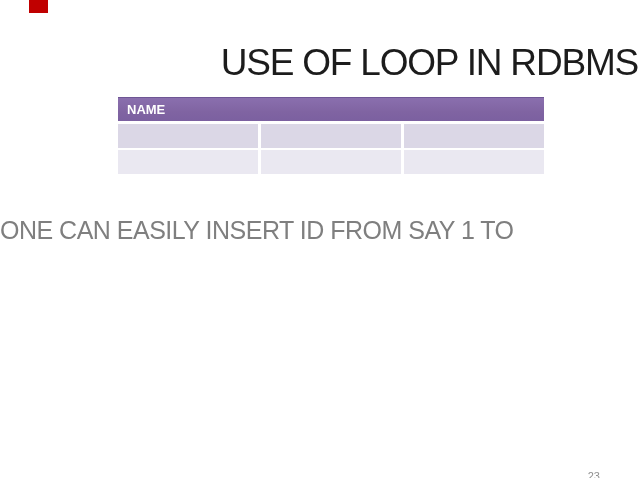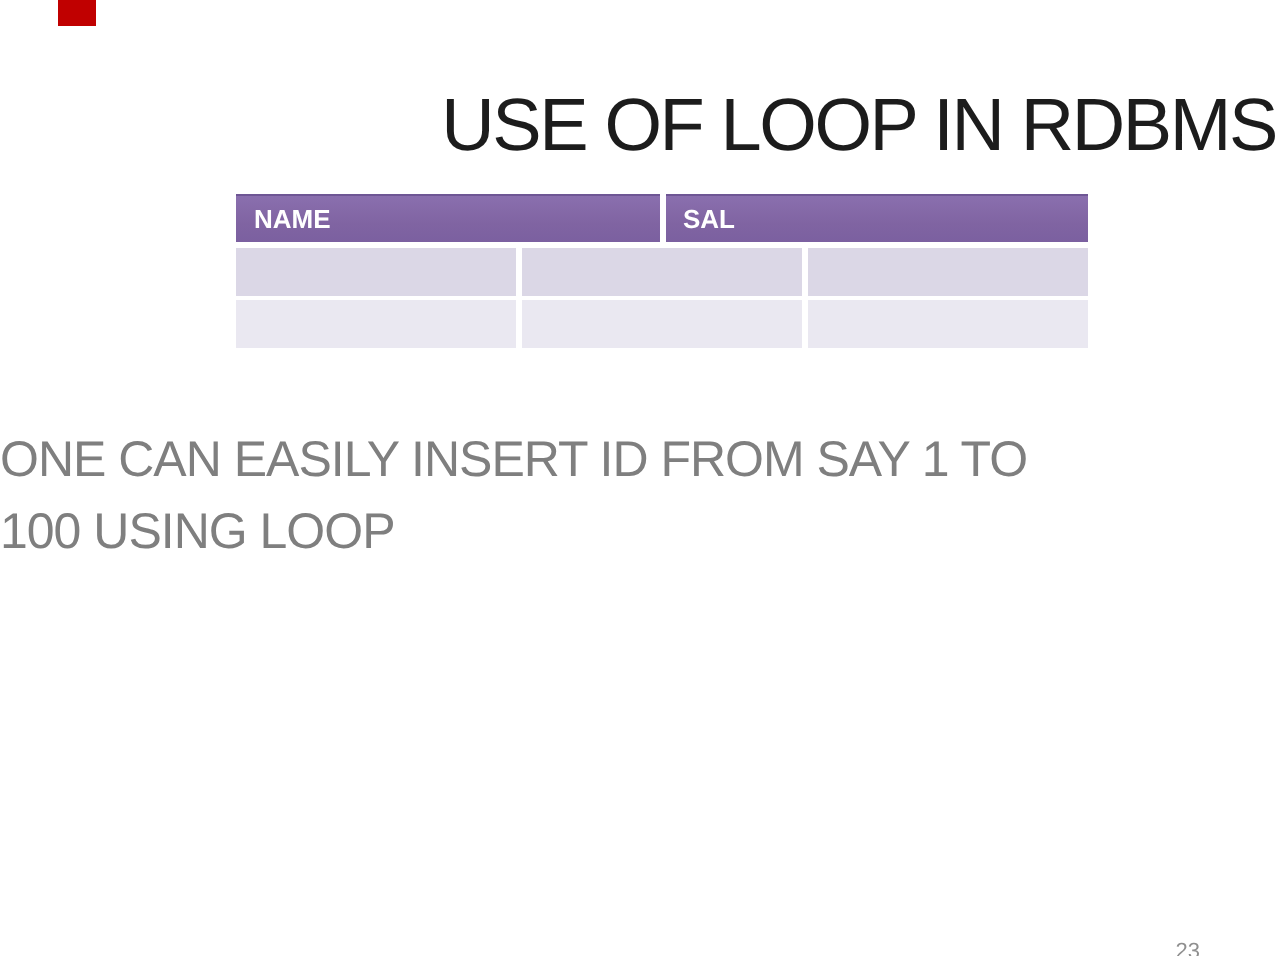--- a/index.html
+++ b/index.html
@@ -88,34 +88,32 @@
 
 <div class="slide">
 
   <div class="red-marker"></div>
 
   <h1 class="title">USE OF LOOP IN RDBMS</h1>
 
   <div class="table">
     <div class="thead">
       <div class="th">NAME</div>
-      <div class="th">SAL</div>
     </div>
     <div class="trow row-odd">
       <div class="td"></div>
       <div class="td"></div>
       <div class="td"></div>
     </div>
     <div class="trow row-even">
       <div class="td"></div>
       <div class="td"></div>
       <div class="td"></div>
     </div>
   </div>
 
   <p class="body-text">
     <span>ONE CAN EASILY INSERT ID FROM SAY 1 TO</span><br>
-    <span>100 USING LOOP</span>
   </p>
 
   <div class="page-number">23</div>
 
 </div>
 
 </body></html>

